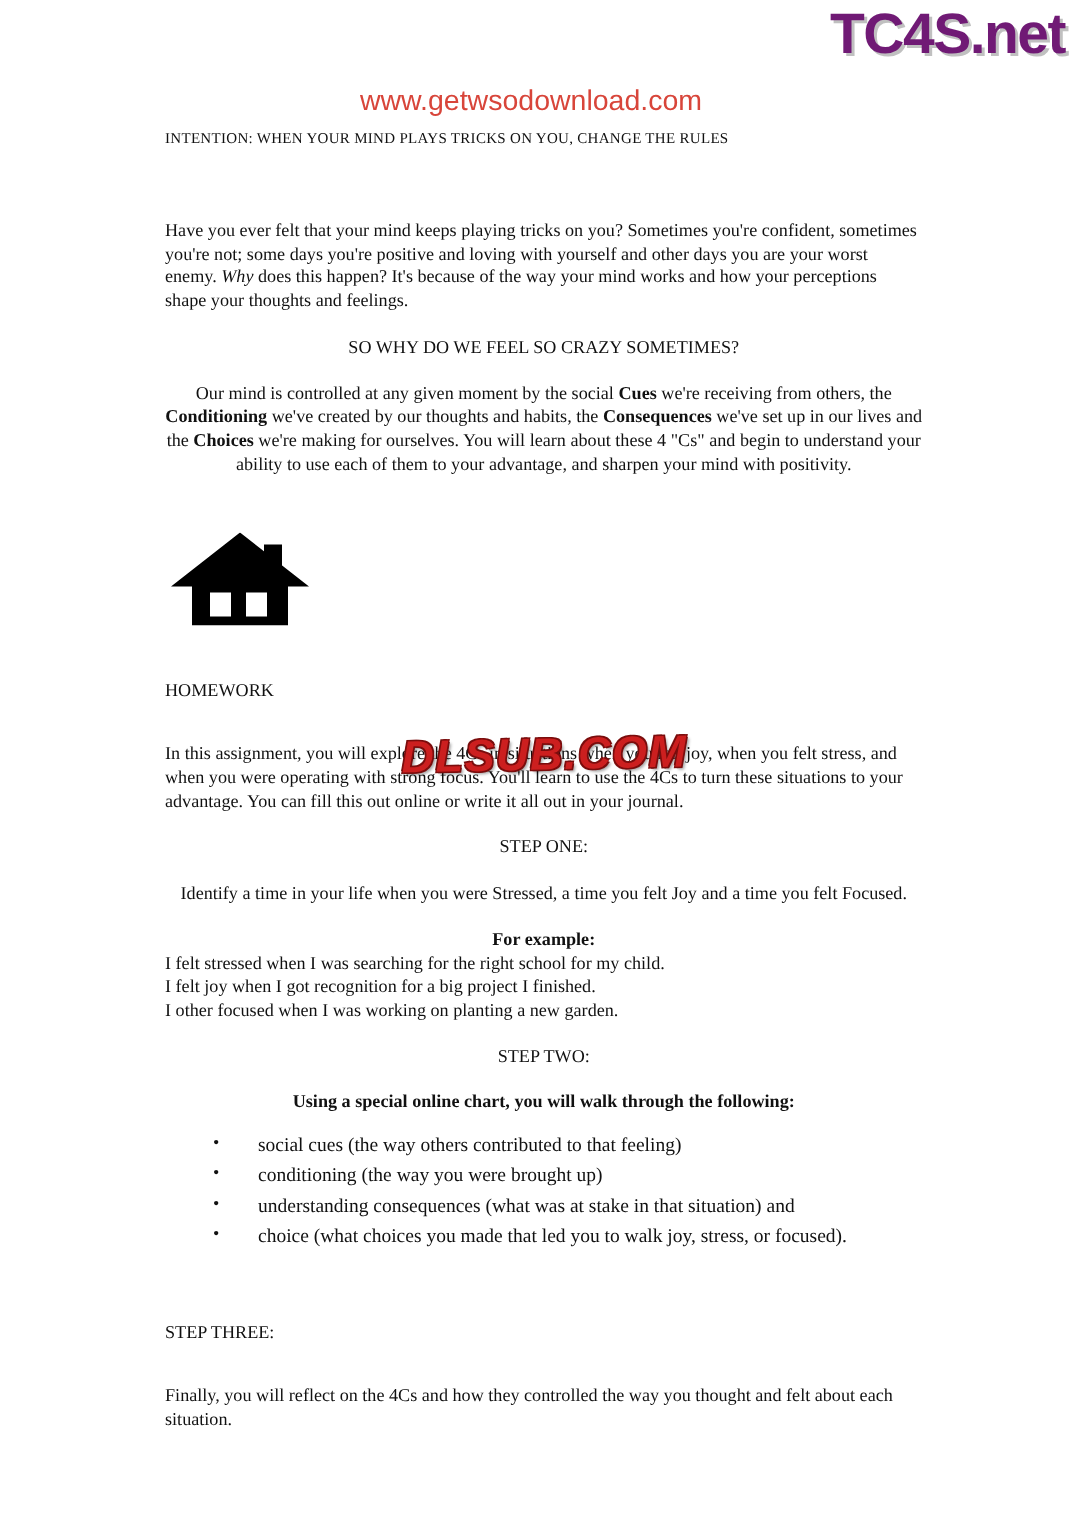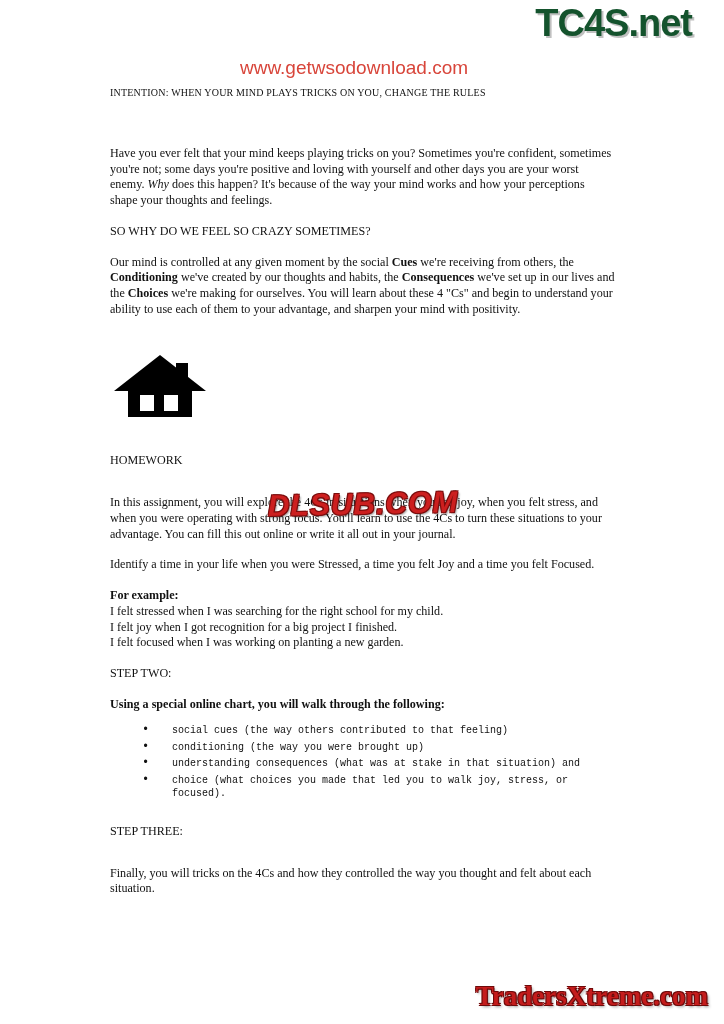--- a/index.html
+++ b/index.html
@@ -17,26 +17,26 @@
 
   .page {
     position: absolute;
     inset: 0;
   }
 
   
   .wm-tc4s {
     position: absolute;
     top: 2px;
-    right: 32px;
+    right: 14px;
     font-family: "Liberation Sans", sans-serif;
     font-weight: bold;
     font-size: 38px;
     letter-spacing: -1px;
-    color: #14532d;
+    color: #701a75;
     text-shadow: 2px 2px 0 rgba(140,140,140,0.55);
     user-select: none;
   }
 
   .wm-url {
     position: absolute;
     top: 57px;
     left: 0;
     width: 708px;
     text-align: center;
@@ -104,43 +104,42 @@
   .spacer-lg { height: 47px; }
 
   p {
     margin: 0;
   }
 
   p + p { margin-top: 0; }
 
   .para { margin-bottom: 0; }
 
-  .gap { margin-top: 15px; }
+  .gap { margin-top: 15px; text-align: center; }
   .gap-lg { margin-top: 26px; }
 
   b, .b { font-weight: bold; }
   i, .i { font-style: italic; text-align: center; }
 
   .home-icon-wrap {
     margin-top: 38px;
     margin-left: 4px;
     height: 70px;
   }
 
   ul.bullets {
     margin: 12px 0 0 0;
     padding: 0 0 0 20px;
     list-style: none;
   }
   ul.bullets li {
     position: relative;
     padding-left: 42px;
     margin-bottom: 3.5px;
-    font-size: 10px;
-    font-family: Liberation Mono, monospace;
+    font-size: 13px;
   }
   ul.bullets li::before {
     content: "\2022";
     position: absolute;
     left: 12px;
     top: -1px;
     font-size: 12px;
   }
 </style>
 </head>
@@ -174,42 +173,42 @@
         <rect x="62" y="8" width="12" height="16" fill="#000000"></rect>
         <rect x="26" y="40" width="14" height="16" fill="#ffffff"></rect>
         <rect x="50" y="40" width="14" height="16" fill="#ffffff"></rect>
       </svg>
     </div>
 
     <p style="margin-top:28px">HOMEWORK</p>
 
     <p class="gap-lg">In this assignment, you will explore the 4Cs in situations when you felt joy, when you felt stress, and when you were operating with strong focus. You'll learn to use the 4Cs to turn these situations to your advantage. You can fill this out online or write it all out in your journal.</p>
 
+    <p class="gap">STEP ONE:</p>
 
     <p class="gap">Identify a time in your life when you were Stressed, a time you felt Joy and a time you felt Focused.</p>
 
     <p class="gap" style="font-weight:bold">For example:</p>
     <p>I felt stressed when I was searching for the right school for my child.</p>
     <p>I felt joy when I got recognition for a big project I finished.</p>
-    <p>I felt focused when I was working on planting a new garden.</p>
+    <p>I other focused when I was working on planting a new garden.</p>
 
     <p class="gap">STEP TWO:</p>
 
     <p class="gap" style="font-weight:bold">Using a special online chart, you will walk through the following:</p>
 
     <ul class="bullets">
       <li>social cues (the way others contributed to that feeling)</li>
       <li>conditioning (the way you were brought up)</li>
       <li>understanding consequences (what was at stake in that situation) and</li>
       <li>choice (what choices you made that led you to walk joy, stress, or focused).</li>
     </ul>
 
-    <p style="margin-top:24px">STEP THREE:</p>
-
-    <p class="gap-lg">Finally, you will tricks on the 4Cs and how they controlled the way you thought and felt about each situation.</p>
+    <p style="margin-top:48px">STEP THREE:</p>
+
+    <p class="gap-lg">Finally, you will reflect on the 4Cs and how they controlled the way you thought and felt about each situation.</p>
 
   </div>
 
   <div class="wm-dlsub">DLSUB.COM</div>
 
-  <div class="wm-traders">TradersXtreme.com</div>
 
 </div>
 
 </body></html>

